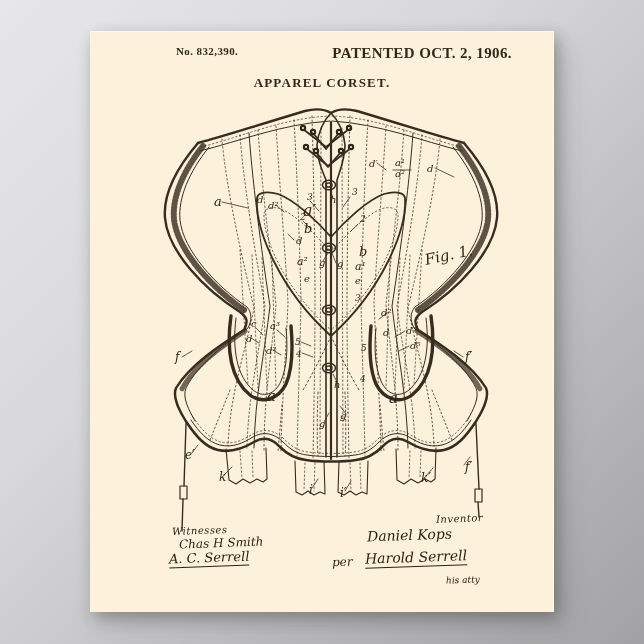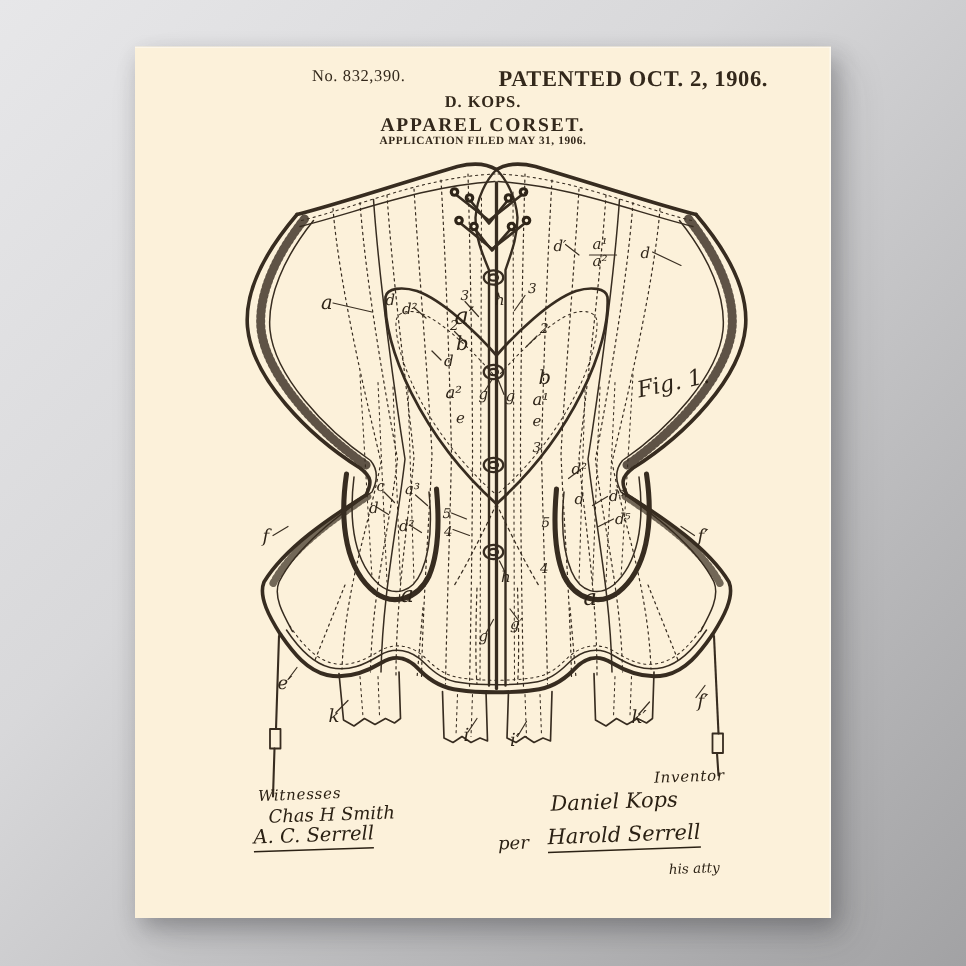--- a/index.html
+++ b/index.html
@@ -8,21 +8,21 @@
     background:linear-gradient(135deg,#e7e7e9 0%,#d8d8da 38%,#bebec0 68%,#a2a2a4 100%);
     font-family:"Liberation Serif",serif;
   }
   .poster{
     position:absolute;left:90px;top:31px;width:464px;height:581px;
     background:#fcf1da;
     box-shadow:4px 6px 14px rgba(40,40,45,.30), 10px 14px 26px rgba(40,40,45,.14),
                inset -1px 0 0 rgba(255,255,255,.55), inset 0 1px 0 rgba(255,255,255,.4);
   }
   .hdr{position:absolute;color:#33281b;white-space:nowrap;}
-  .patent-no{left:86px;top:14px;font-size:11px;font-weight:normal;letter-spacing:.4px;margin-left:32px;}
+  .patent-no{left:86px;top:14px;font-size:11px;font-weight:bold;letter-spacing:.4px;}
   .patent-date{right:42px;top:14px;font-size:15px;font-weight:bold;letter-spacing:.4px;}
   .inv-line{left:0;width:100%;text-align:center;top:31px;font-size:11px;font-weight:bold;letter-spacing:.6px;}
   .title-line{left:0;width:100%;text-align:center;top:44px;font-size:13px;font-weight:bold;letter-spacing:1.2px;}
   .app-line{left:0;width:100%;text-align:center;top:58px;font-size:7.5px;font-weight:bold;letter-spacing:.4px;}
   svg.draw{position:absolute;left:0;top:0;}
   .lbl{font-family:"DejaVu Serif",serif;font-style:italic;fill:#2e2418;}
   .ldr{stroke:#3a2f22;stroke-width:.8;fill:none;}
   .script{position:absolute;color:#2b2114;font-family:"DejaVu Serif",serif;font-style:italic;white-space:nowrap;transform:rotate(-2deg);}
   .w-head{left:82px;top:494px;font-size:10px;letter-spacing:.5px;}
   .w-sig1{left:89px;top:505px;font-size:12px;}
@@ -34,23 +34,21 @@
   .a-suf{left:356px;top:544px;font-size:9px;}
 </style>
 </head>
 <body>
 
 <div class="stage">
   <div class="poster">
 
     <div class="hdr patent-no">No. 832,390.</div>
     <div class="hdr patent-date">PATENTED OCT. 2, 1906.</div>
-    <div class="hdr inv-line">D. KOPS.</div>
     <div class="hdr title-line">APPAREL CORSET.</div>
-    <div class="hdr app-line">APPLICATION FILED MAY 31, 1906.</div>
 
     <svg id="drawing-svg" class="draw" width="464" height="581" viewBox="90 31 464 581" fill="none" stroke="#372c20" stroke-linecap="round" stroke-linejoin="round">
 
       <path d="M198,143 C225,136 245,129 305,111 C317,108 326,110 331,113" stroke-width="2.4"></path>
       <path d="M464,143 C437,136 417,129 357,111 C345,108 336,110 331,113" stroke-width="2.4"></path>
       <path d="M200,151 C240,141 282,124 330,121" stroke-width="1"></path>
       <path d="M462,151 C422,141 380,124 332,121" stroke-width="1"></path>
       <path d="M201,147 C241,137 283,118 330,116" stroke-width=".7" stroke-dasharray="1.5,2.5"></path>
       <path d="M461,147 C421,137 379,118 332,116" stroke-width=".7" stroke-dasharray="1.5,2.5"></path>
 

